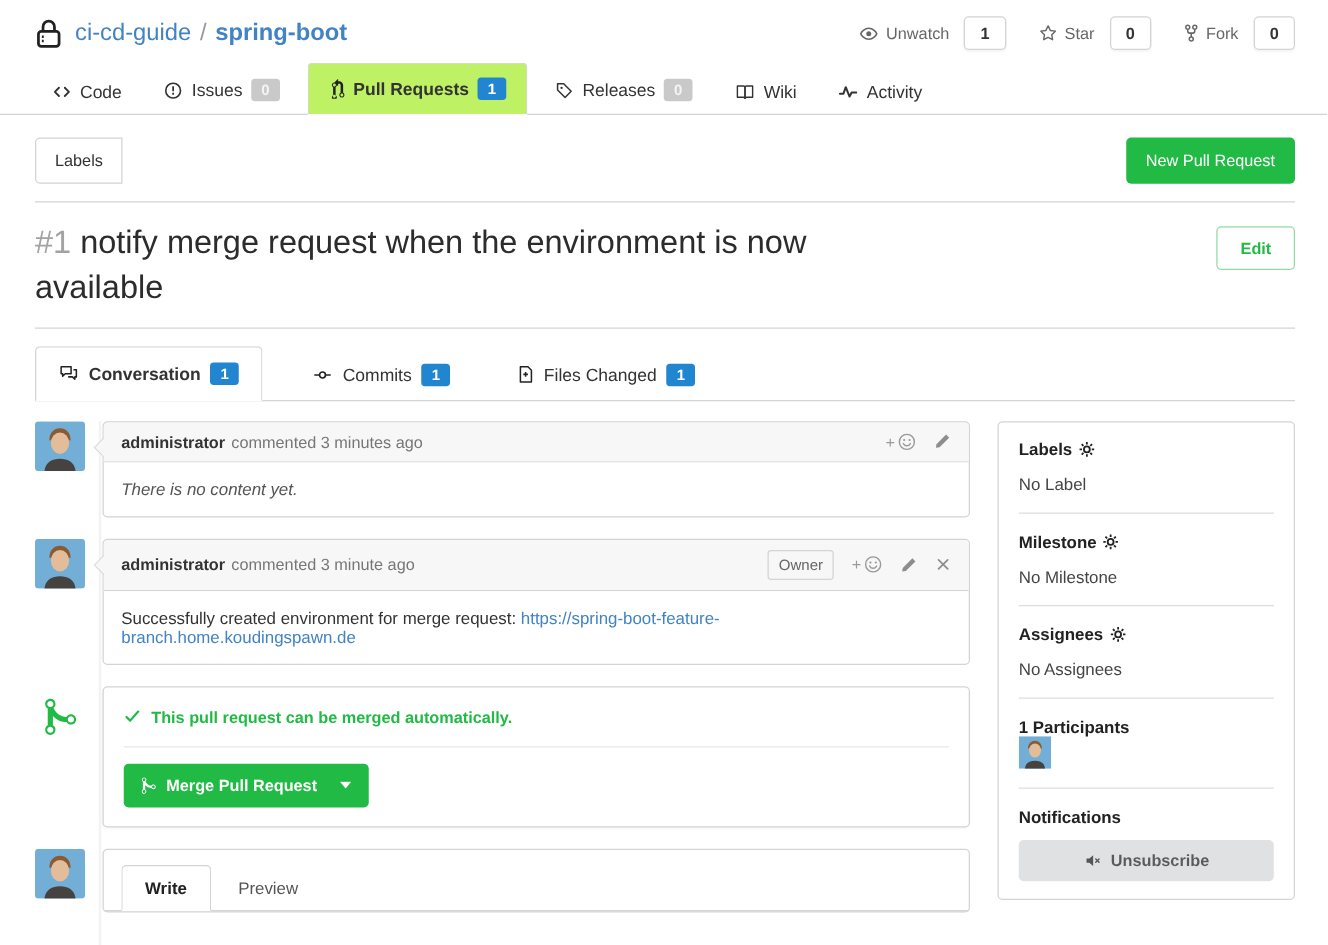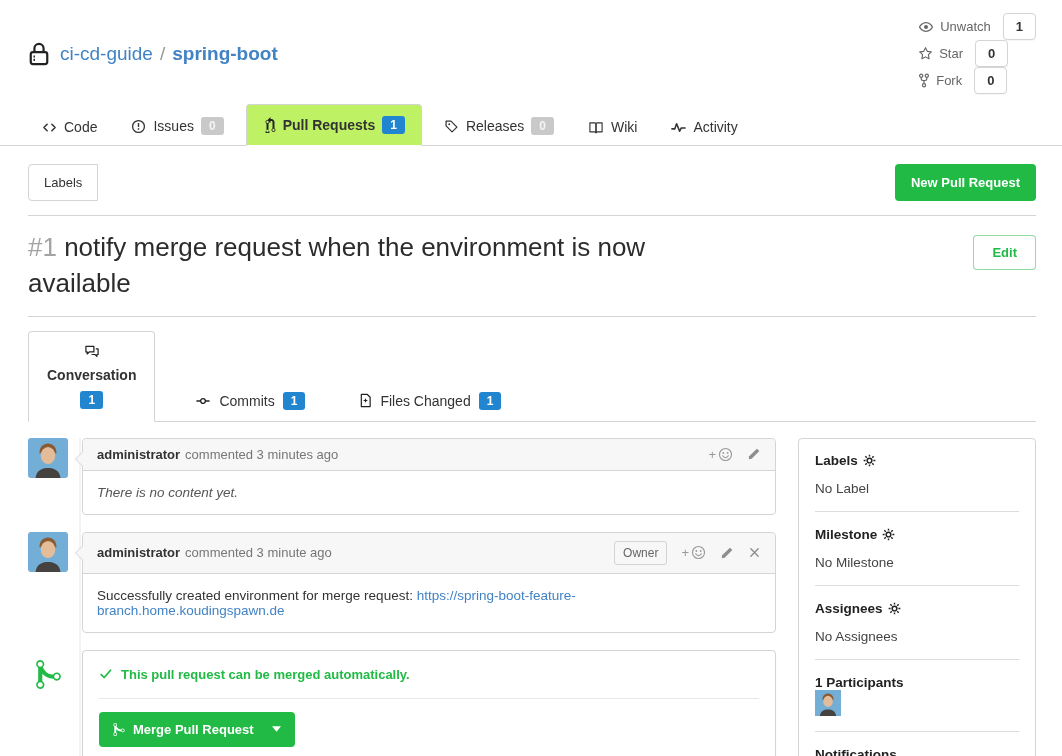--- a/index.html
+++ b/index.html
@@ -11,21 +11,21 @@
   }
   a { text-decoration:none; }
   button { font-family:inherit; background:none; border:none; padding:0; cursor:pointer; }
   svg { display:block; }
 
   
   .repo-header { display:flex; align-items:center; padding:13px 26px 0 28px; }
   .repo-title { display:flex; align-items:center; font-size:19px; margin-left:10px; }
   .repo-title a { color:#4183c4; }
   .repo-title .sep { color:#999; margin:0 7px; }
-  .repo-actions { margin-left:auto; display:flex; align-items:flex-start;flex-direction:column; }
+  .repo-actions { margin-left:auto; display:flex; align-items:flex-end; }
   .action-group { display:flex; align-items:center; margin-left:18px; }
   .action-label { display:flex; align-items:center; gap:6px; color:#666; font-size:13px; padding:5px 8px; }
   .action-count { border:1px solid #d4d4d5; border-radius:4px; background:#fff; padding:5px 12px;
                   font-size:13px; font-weight:700; color:#333; margin-left:4px; box-shadow:0 1px 1px rgba(0,0,0,.04); }
 
   
   .repo-tabs { display:flex; align-items:flex-end; border-bottom:1px solid #d4d4d5; margin-top:10px; padding:0 26px 0 30px; }
   .tab { display:flex; align-items:center; gap:7px; padding:10px 12px; color:#333; font-size:14px; cursor:pointer; }
   .tab + .tab { margin-left:10px; }
   .tab.active { background:#bef264; border:1px solid #d4d4d5; border-bottom:1px solid #fff; border-radius:4px 4px 0 0;
@@ -35,42 +35,42 @@
   .badge.blue { background:#2185d0; color:#fff; }
   .badge.gray { background:#c9c9ca; color:#f4f4f4; }
 
   
   .content { padding:0 26px 0 28px; }
   .toolbar-row { display:flex; align-items:center; justify-content:space-between; margin-top:18px; }
   .btn-group { display:flex; }
   .btn-basic { background:#fff; border:1px solid #d4d4d5; font-size:13px; color:#333; padding:10px 15px; }
   .btn-basic:first-child { border-radius:4px 0 0 4px; }
   .btn-basic + .btn-basic { border-left:none; border-radius:0 4px 4px 0; }
-  .btn-green { background:#21ba45; color:#fff; font-weight:700; font-size:13px; padding:11px 16px; border-radius:4px; }
+  .btn-green { background:#21ba45; color:#fff; font-weight:400; font-size:13px; padding:11px 16px; border-radius:4px; }
   .divider { border:none; border-top:1px solid #d4d4d5; margin:14px 0 0 0; }
 
   
   .title-row { position:relative; margin-top:13px; }
   .pr-title { font-size:26px; font-weight:400; color:#2c2c2c; line-height:1.4; max-width:720px; margin:0; }
   .pr-number { color:#a3a3a3; }
   .btn-edit { position:absolute; right:0; top:6px; border:1px solid rgba(33,186,69,.5); color:#21ba45;
               background:#fff; font-weight:700; font-size:13px; padding:9px 18px; border-radius:4px; }
   .pr-meta { display:flex; align-items:center; margin-top:10px; }
   .badge-open { display:inline-flex; align-items:center; gap:6px; background:#21ba45; color:#fff;
                 font-weight:700; font-size:13px; padding:8px 12px; border-radius:4px; }
   .meta-text { margin-left:14px; font-size:13px; color:#555; }
   .meta-text a { color:#4183c4; }
   .branch { font-family:"Liberation Mono","DejaVu Sans Mono",monospace; font-size:12px; color:#4183c4; }
 
   
   .pr-tabs { display:flex; align-items:flex-end; border-bottom:1px solid #d4d4d5; margin-top:14px; }
   .pr-tab { display:flex; align-items:center; gap:8px; padding:11px 14px; color:#333; font-size:14px; cursor:pointer; }
   .pr-tab + .pr-tab { margin-left:26px; }
   .pr-tab.active { background:#fff; border:1px solid #d4d4d5; border-bottom:1px solid #fff; border-radius:4px 4px 0 0;
-                   margin-bottom:-1px; font-weight:700; padding:12px 18px;flex-direction:column; }
+                   margin-bottom:-1px; font-weight:700; padding:12px 18px; }
 
   
   .main { display:flex; margin-top:16px; gap:22px; }
   .thread { flex:1; position:relative; min-width:0; }
   .thread::before { content:""; position:absolute; left:51px; top:0; bottom:-200px; width:2px; background:#f3f3f3; }
   .comment { display:flex; margin-bottom:17px; position:relative; }
   .avatar { width:40px; height:40px; border-radius:3px; flex:0 0 40px; cursor:pointer; overflow:hidden; }
   .comment-box { flex:1; margin-left:14px; border:1px solid #d4d4d5; border-radius:4px; background:#fff; position:relative; }
   .comment-box::before { content:""; position:absolute; left:-8px; top:12px; border:8px solid transparent; border-left:none; border-right:8px solid #d4d4d5; }
   .comment-box::after  { content:""; position:absolute; left:-7px; top:12px; border:8px solid transparent; border-left:none; border-right:8px solid #f7f7f7; }

